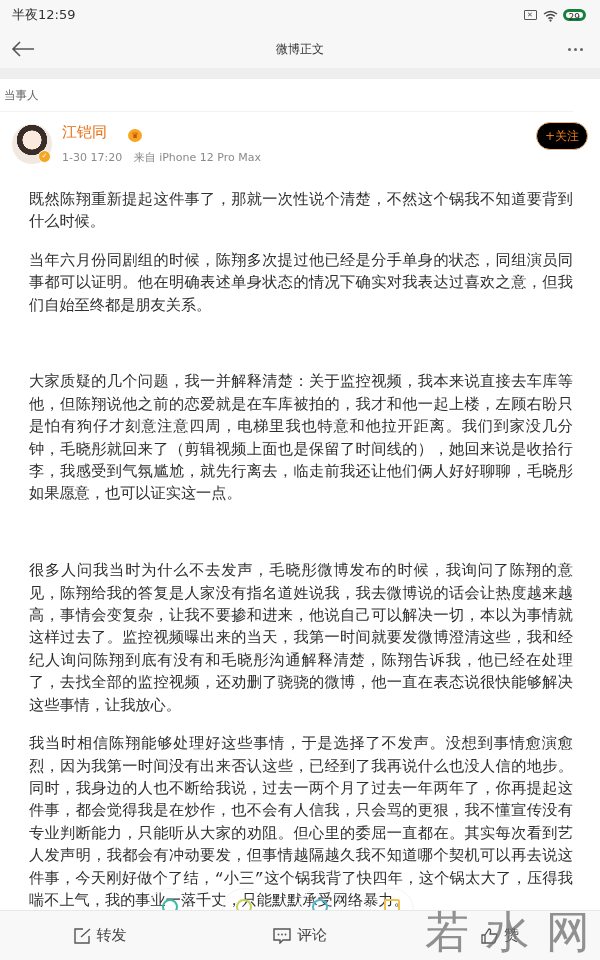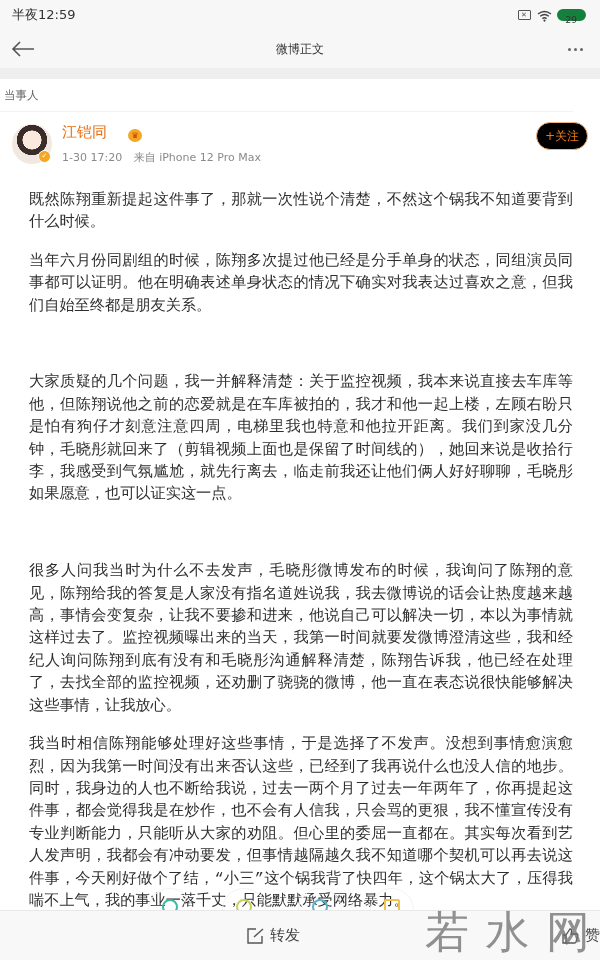--- a/index.html
+++ b/index.html
@@ -3,21 +3,21 @@
 <meta charset="utf-8">
 <style>
   * { box-sizing: border-box; margin: 0; padding: 0; }
   html, body { width: 600px; height: 960px; overflow: hidden; background: #ffffff; }
   body { font-family: "DejaVu Sans", "Liberation Sans", sans-serif; color: #333333; position: relative; }
 
   .status-bar { position: absolute; top: 0; left: 0; width: 600px; height: 30px; background: #f7f7f7; display: flex; align-items: center; justify-content: space-between; padding: 0 14px 0 12px; font-size: 13px; color: #333; }
   .status-right { display: flex; align-items: center; gap: 6px; }
   .sim-icon { width: 13px; height: 10px; border: 1px solid #555; border-radius: 1px; font-size: 7px; line-height: 8px; text-align: center; color: #555; }
   .wifi-icon { width: 14px; height: 11px; position: relative; }
-  .battery { min-width: 22px; height: 12px; border: 6px solid #15803d; border-radius: 6px; font-size: 9px; line-height: 10px; text-align: center; padding: 0 3px; color: #333; }
+  .battery { min-width: 22px; height: 12px; border: 3px solid #15803d; border-radius: 6px; font-size: 9px; line-height: 10px; text-align: center; padding: 0 3px; color: #333; }
 
   .nav-bar { position: absolute; top: 30px; left: 0; width: 600px; height: 38px; background: #f7f7f7; display: flex; align-items: center; justify-content: center; }
   .back-btn { position: absolute; left: 8px; top: 4px; width: 30px; height: 30px; display: flex; align-items: center; justify-content: center; }
   .nav-title { font-size: 12px; color: #333; }
   .more-btn { position: absolute; right: 10px; top: 4px; width: 30px; height: 30px; display: flex; align-items: center; justify-content: center; gap: 3px; }
   .more-btn span { width: 3px; height: 3px; background: #666; border-radius: 50%; display: inline-block; }
 
   .divider-band { position: absolute; top: 68px; left: 0; width: 600px; height: 11px; background: #eeeeee; }
 
   .section-label { position: absolute; top: 79px; left: 0; width: 573px; height: 33px; padding-left: 4px; font-size: 11.5px; color: #666; display: flex; align-items: center; background: #fff; border-bottom: 1px solid #f2f2f2; }
@@ -33,21 +33,21 @@
 
   .post-body { position: absolute; top: 173px; left: 13px; width: 576px; font-size: 15.2px; line-height: 22.4px; color: #2f2f2f; }
   .post-body p { margin: 16px; text-align: justify; font-family: Liberation Mono, monospace; }
   .post-body .gap { height: 22.4px; }
 
   .reaction-row { position: absolute; top: 888px; left: 0; width: 600px; height: 30px; }
   .reaction { position: absolute; top: 0; width: 44px; height: 44px; border-radius: 50%; border: 1px solid #f3f3f3; }
   .reaction .glyph { position: absolute; left: 13px; top: 10px; width: 16px; height: 16px; border-radius: 50%; border: 2px solid; }
 
   .bottom-bar { position: absolute; top: 910px; left: 0; width: 600px; height: 50px; background: #f8f8f8; border-top: 1px solid #e8e8e8; display: flex; align-items: center; }
-  .action { flex: 1; display: flex; align-items: center; justify-content: flex-end; gap: 6px; font-size: 15px; color: #444; }
+  .action { flex: 1; display: flex; align-items: center; justify-content: center; gap: 6px; font-size: 15px; color: #444; }
   .action svg { display: block; }
 
   .watermark { position: absolute; top: 905px; left: 425px; width: 175px; height: 55px; display: flex; justify-content: space-between; align-items: center; font-size: 44px; color: rgba(110,110,110,0.75); font-family: "DejaVu Sans", sans-serif; letter-spacing: 0; padding-right: 10px; pointer-events: none; }
 </style>
 </head>
 <body>
 
 <div class="status-bar">
   <span>半夜12:59</span>
   <div class="status-right">
@@ -124,20 +124,29 @@
 
 <div class="bottom-bar">
   <div class="action">
     <svg width="17" height="16" viewBox="0 0 17 16">
         <path d="M9 1 H1 V15 H15 V8" stroke="#555" stroke-width="1.4" fill="none"></path>
         <path d="M7 9 L16 1" stroke="#555" stroke-width="1.4"></path>
       </svg>
     <span>转发</span>
   </div>
   <div class="action">
+    <svg width="18" height="16" viewBox="0 0 18 16">
+        <path d="M1 1 H17 V12 H10 L7 15 V12 H1 Z" stroke="#555" stroke-width="1.4" fill="none"></path>
+        <circle cx="5.5" cy="6.5" r="0.9" fill="#555"></circle>
+        <circle cx="9" cy="6.5" r="0.9" fill="#555"></circle>
+        <circle cx="12.5" cy="6.5" r="0.9" fill="#555"></circle>
+      </svg>
+    <span>评论</span>
+  </div>
+  <div class="action">
     <svg width="17" height="16" viewBox="0 0 17 16">
         <path d="M1 7 H4 V15 H1 Z M4 7 L8 1 Q10 1 9.5 4 L9 6 H15 Q16 6 15.7 7.5 L14 14 Q13.7 15 12.5 15 H4" stroke="#555" stroke-width="1.3" fill="none"></path>
       </svg>
     <span>赞</span>
   </div>
 </div>
 
 <div class="watermark">
   <span>若</span>
   <span>水</span>

